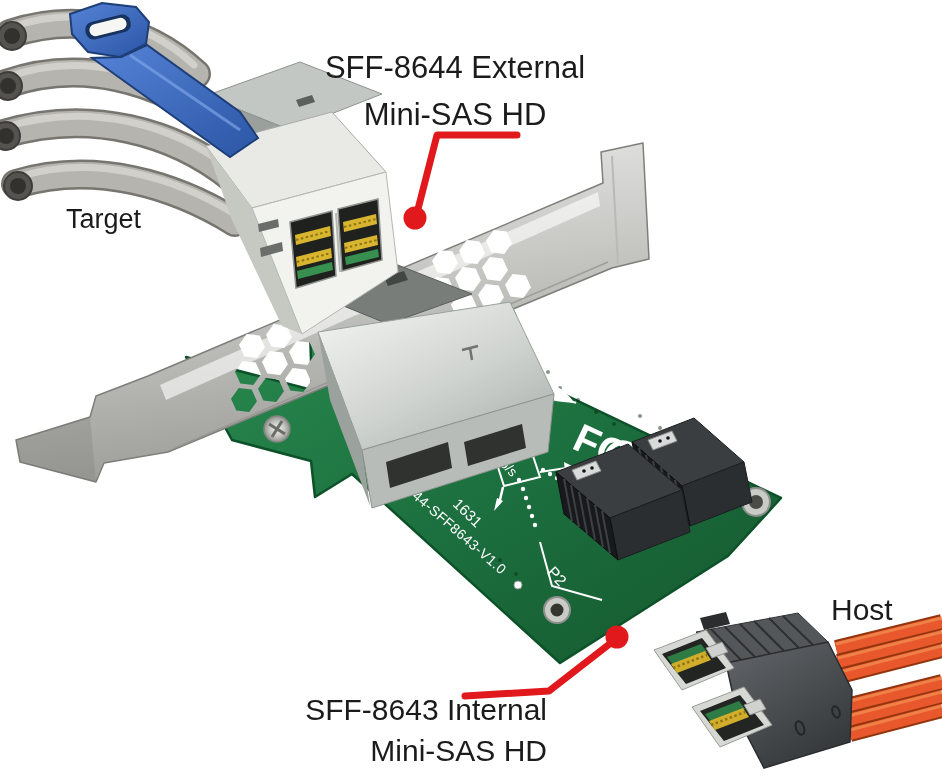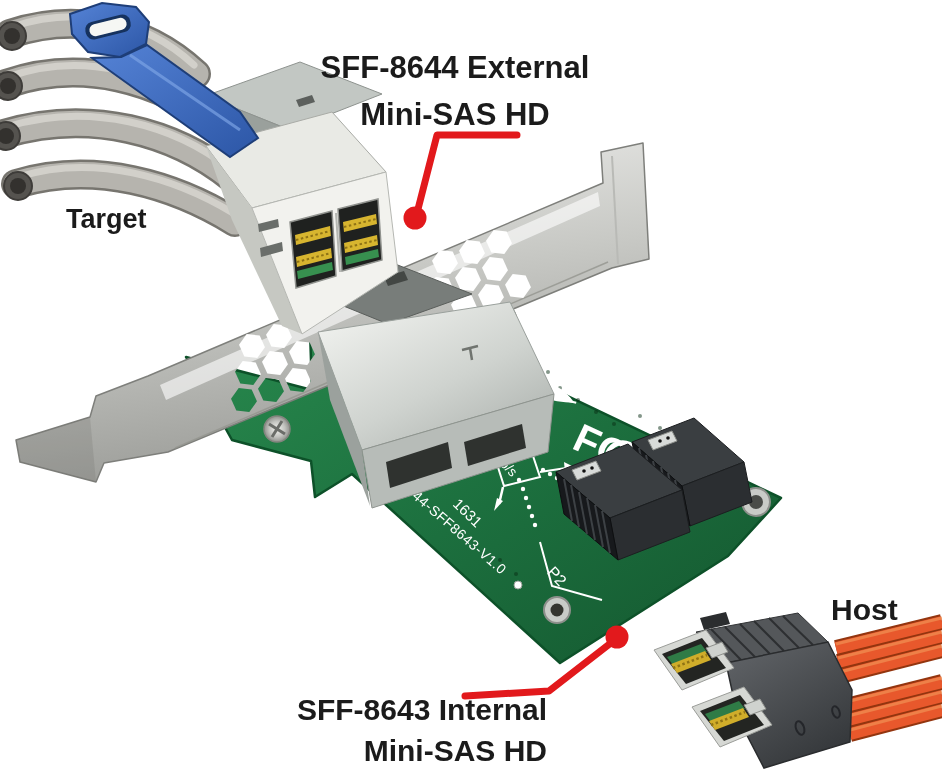--- a/index.html
+++ b/index.html
@@ -1,19 +1,19 @@
 <!DOCTYPE html>
 <html><head>
 <meta charset="utf-8">
 <style>
   html,body{margin:0;padding:0;background:#fff;}
   .stage{position:relative;width:942px;height:777px;background:#ffffff;overflow:hidden;
          font-family:"Liberation Sans", sans-serif;}
   .stage svg{position:absolute;left:0;top:0;}
-  .lbl{position:absolute;color:#1b1b1b;white-space:nowrap;font-weight:bold;}
+  .lbl{position:absolute;color:#1b1b1b;white-space:nowrap;}
   .lbl-top{left:280px;top:44px;width:350px;text-align:center;font-size:31px;line-height:47px;}
   .lbl-bottom{left:197px;top:689px;width:350px;text-align:right;font-size:30px;line-height:41px;}
   .lbl-target{left:66px;top:204px;font-size:27px;}
   .lbl-host{left:831px;top:593px;font-size:30px;}
 </style>
 </head>
 <body>
 
 <div class="stage">
 

